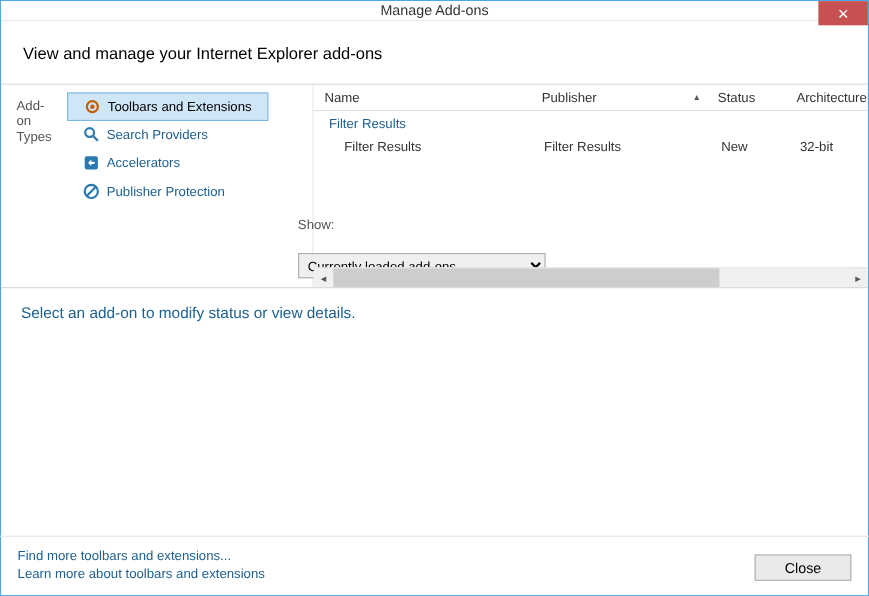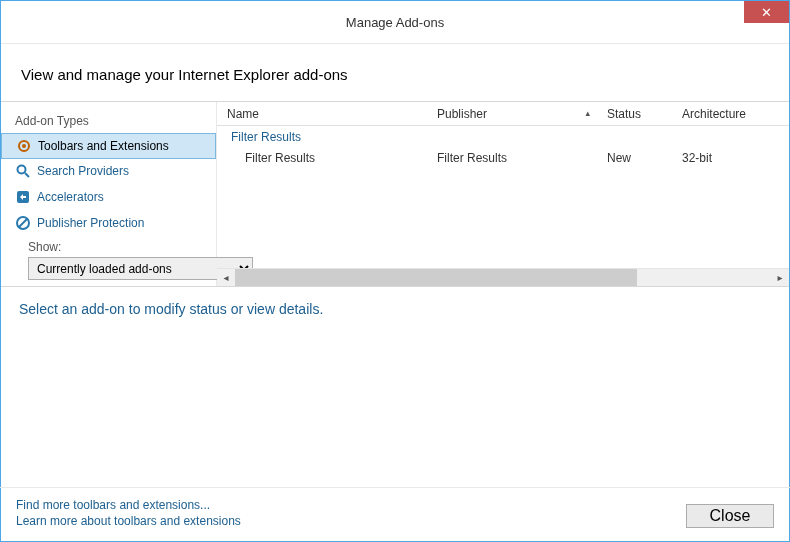--- a/index.html
+++ b/index.html
@@ -6,21 +6,21 @@
     body {
       font-family: "Segoe UI", Tahoma, sans-serif;
       font-size: 12px;
       background: #fff;
       width: 790px;
       height: 542px;
       overflow: hidden;
       border: 1px solid #4ba7e8;
     }
     .titlebar {
-      height: 43px;
+      height: 18px;
       background: #fff;
       display: flex;
       align-items: center;
       justify-content: center;
       position: relative;
       border-bottom: 1px solid #e8e8e8;
     }
     .titlebar-title {
       color: #333;
       font-size: 13px;
@@ -44,25 +44,25 @@
       color: #000000;
       font-size: 15px;
     }
     .content {
       display: flex;
       border-top: 1px solid #d8d8d8;
       border-bottom: 1px solid #d8d8d8;
       height: 186px;
     }
     .sidebar {
-      width: 216px;
+      width: 284px;
       padding: 8px 0 0 0;
       border-right: 1px solid #e8e8e8;
       display: flex;
-      flex-direction: column;
+      flex-direction: row;
     }
     .sidebar-header {
       color: #555;
       padding: 4px 14px 6px 14px;
       font-size: 12px;
     }
     .sidebar-items {
       flex: 0 0 auto;
     }
     .sidebar-item {
@@ -98,20 +98,21 @@
       display: block;
     }
     .show-select {
       width: 225px;
       height: 23px;
       border: 1px solid #adadad;
       background: #efefef;
       padding: 0 4px;
       font-size: 12px;
       font-family: inherit;
+      margin-top: 16px;
     }
     .main {
       flex: 1;
       display: flex;
       flex-direction: column;
       overflow: hidden;
     }
     .table-header {
       display: flex;
       border-bottom: 1px solid #e0e0e0;
@@ -205,21 +206,21 @@
       color: #1e6091;
       cursor: pointer;
       font-size: 12px;
     }
     .close-button {
       width: 88px;
       height: 24px;
       border: 1px solid #acacac;
       background: #eaeaea;
       cursor: pointer;
-      font-size: 16px;
+      font-size: 13px;
       font-family: inherit;
     }
   </style>
 </head>
 <body>
 
 <div class="titlebar">
   <span class="titlebar-title">Manage Add-ons</span>
   <div class="close-btn">
     <span>✕</span>

